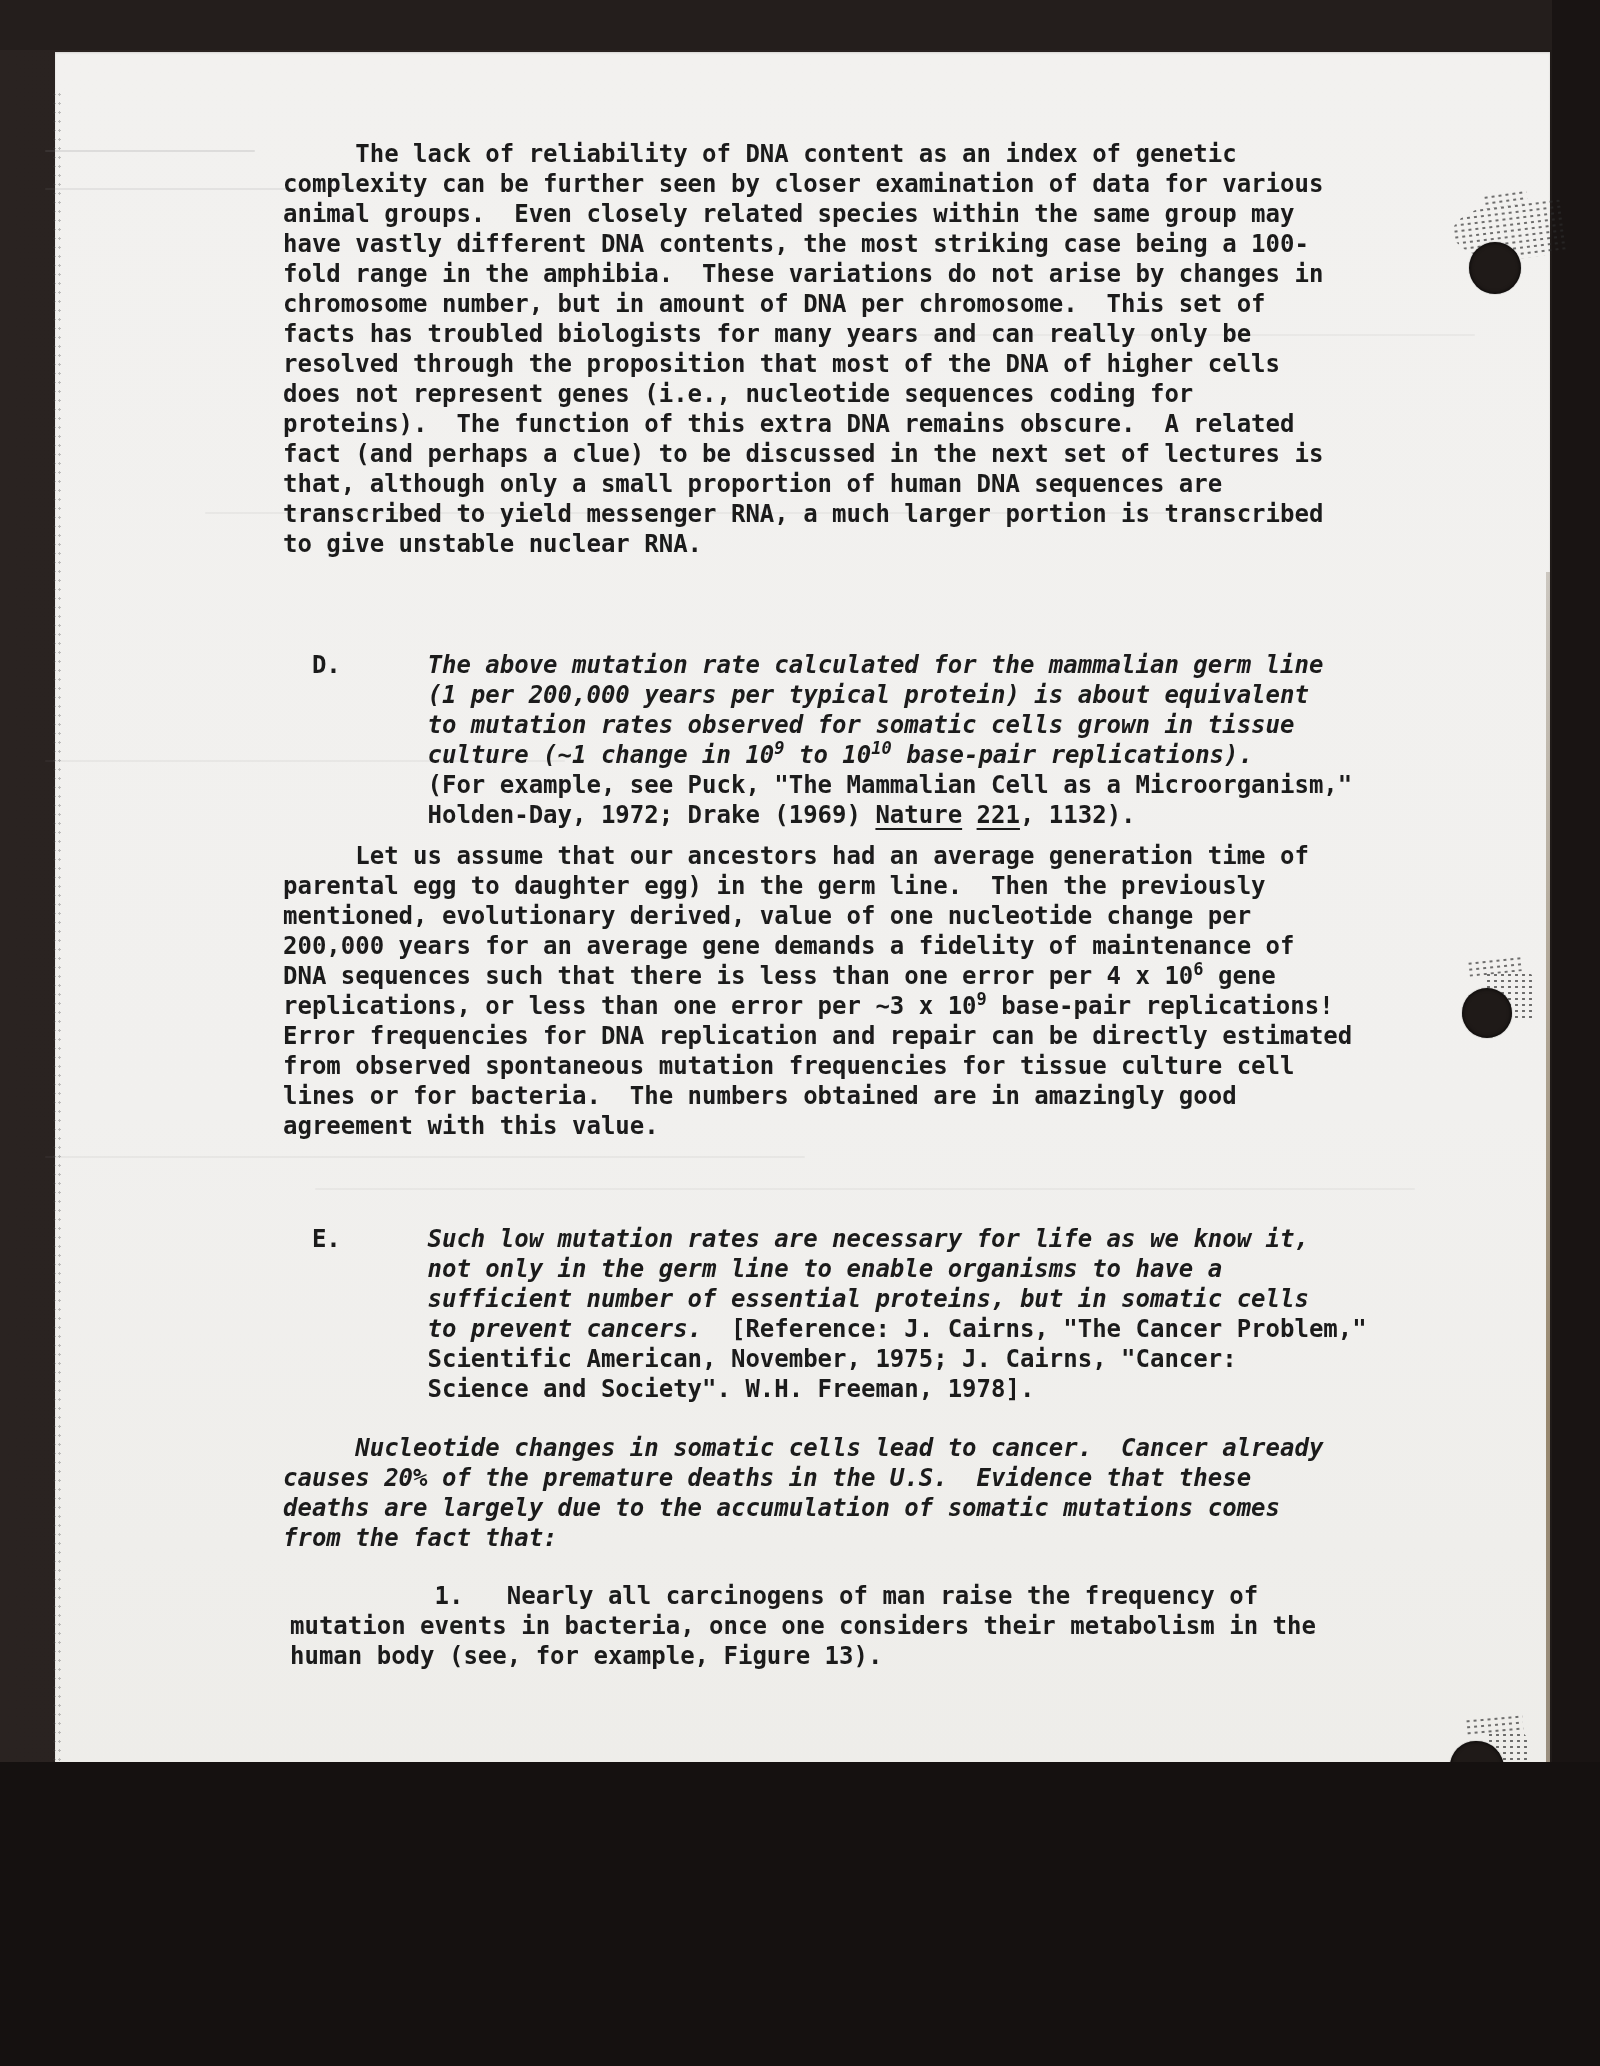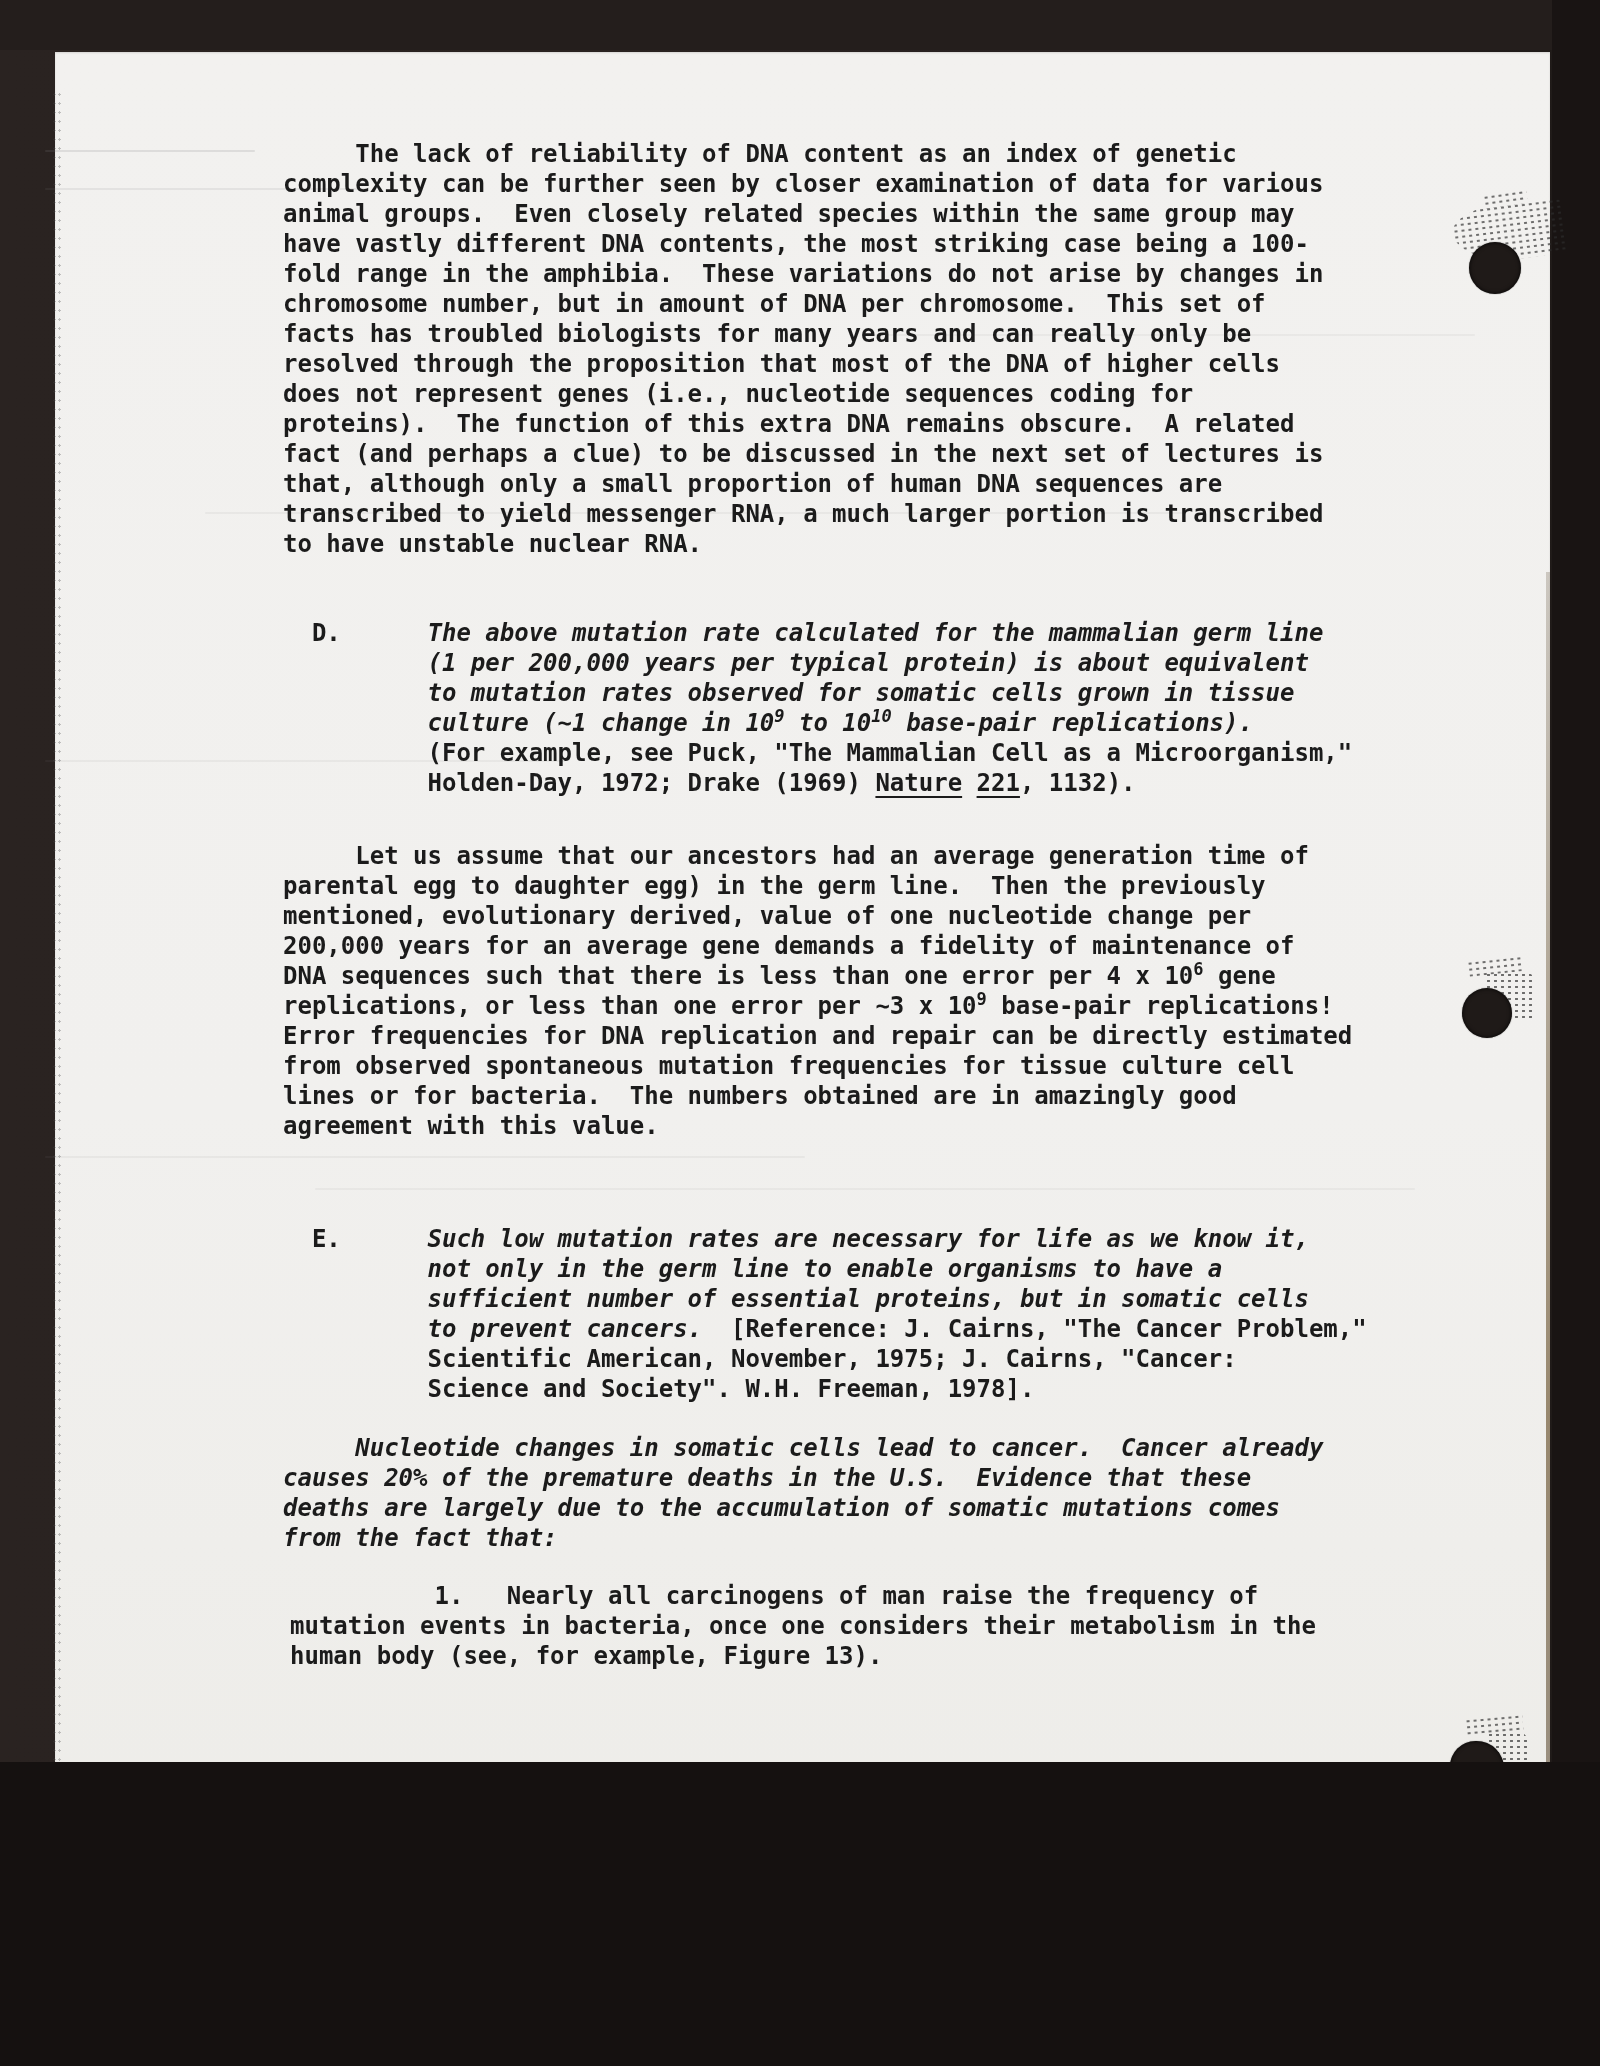--- a/index.html
+++ b/index.html
@@ -100,23 +100,23 @@
         <div class="line">have vastly different DNA contents, the most striking case being a 100-</div>
         <div class="line">fold range in the amphibia.  These variations do not arise by changes in</div>
         <div class="line">chromosome number, but in amount of DNA per chromosome.  This set of</div>
         <div class="line">facts has troubled biologists for many years and can really only be</div>
         <div class="line">resolved through the proposition that most of the DNA of higher cells</div>
         <div class="line">does not represent genes (i.e., nucleotide sequences coding for</div>
         <div class="line">proteins).  The function of this extra DNA remains obscure.  A related</div>
         <div class="line">fact (and perhaps a clue) to be discussed in the next set of lectures is</div>
         <div class="line">that, although only a small proportion of human DNA sequences are</div>
         <div class="line">transcribed to yield messenger RNA, a much larger portion is transcribed</div>
-        <div class="line">to have unstable nuclear RNA.</div>
+        <div class="line">to give unstable nuclear RNA.</div>
       </div>
-    <div class="tblock" style="top:566px;">
+    <div class="tblock" style="top:598px;">
         <div class="line it">  <span class="roman">D.</span>      The above mutation rate calculated for the mammalian germ line</div>
         <div class="line it">          (1 per 200,000 years per typical protein) is about equivalent</div>
         <div class="line it">          to mutation rates observed for somatic cells grown in tissue</div>
         <div class="line it">          culture (∼1 change in 10<sup>9</sup> to 10<sup>10</sup> base-pair replications).</div>
         <div class="line">          (For example, see Puck, "The Mammalian Cell as a Microorganism,"</div>
         <div class="line">          Holden-Day, 1972; Drake (1969) <span class="ul">Nature</span> <span class="ul">221</span>, 1132).</div>
       </div>
     <div class="tblock" style="top:789px;">
         <div class="line">     Let us assume that our ancestors had an average generation time of</div>
         <div class="line">parental egg to daughter egg) in the germ line.  Then the previously</div>

